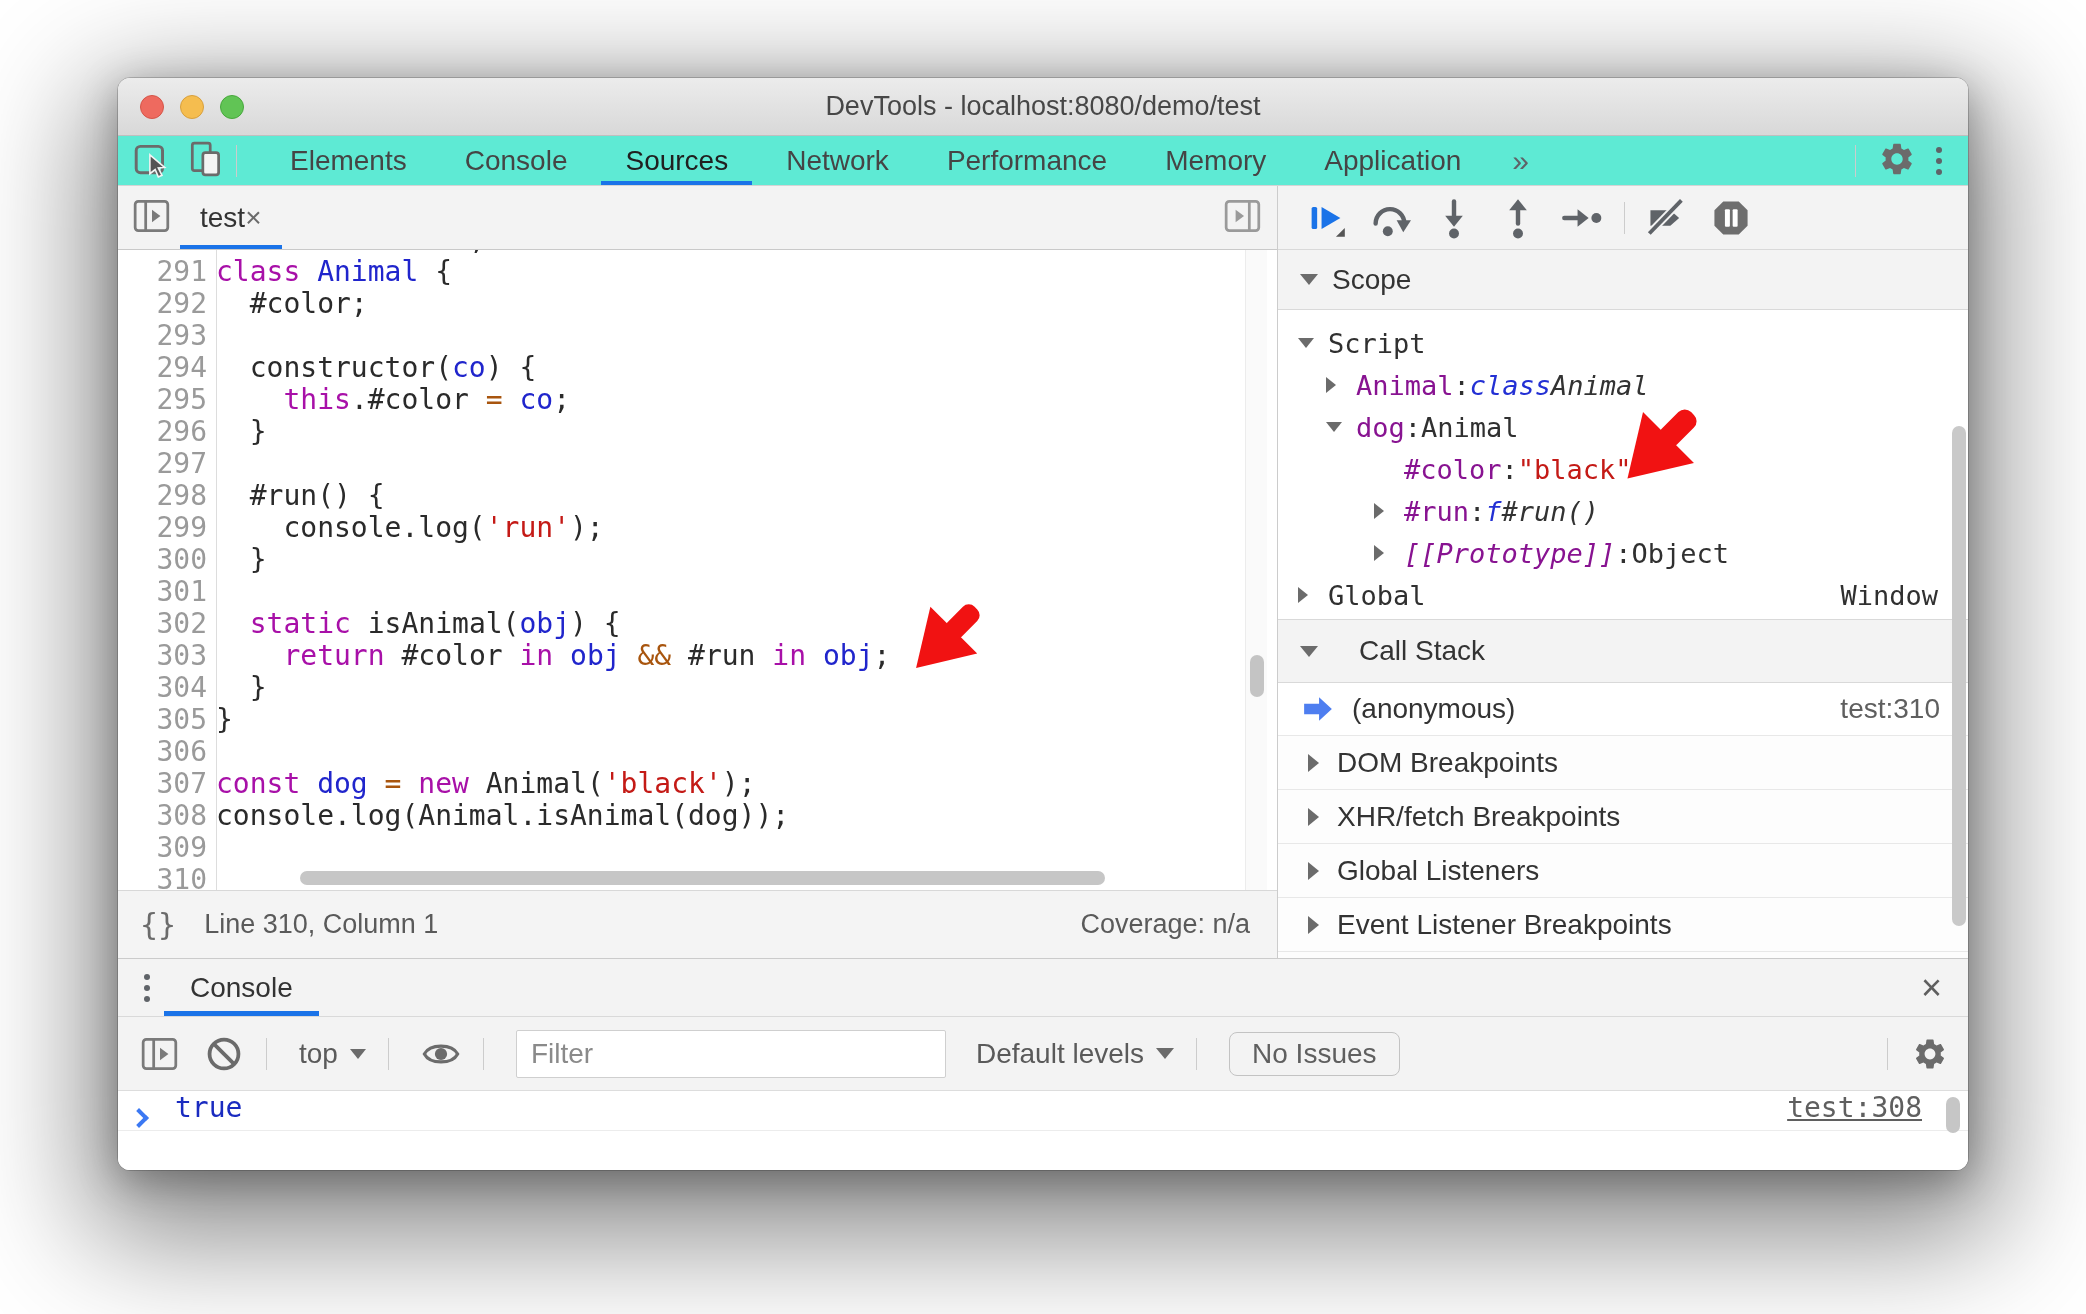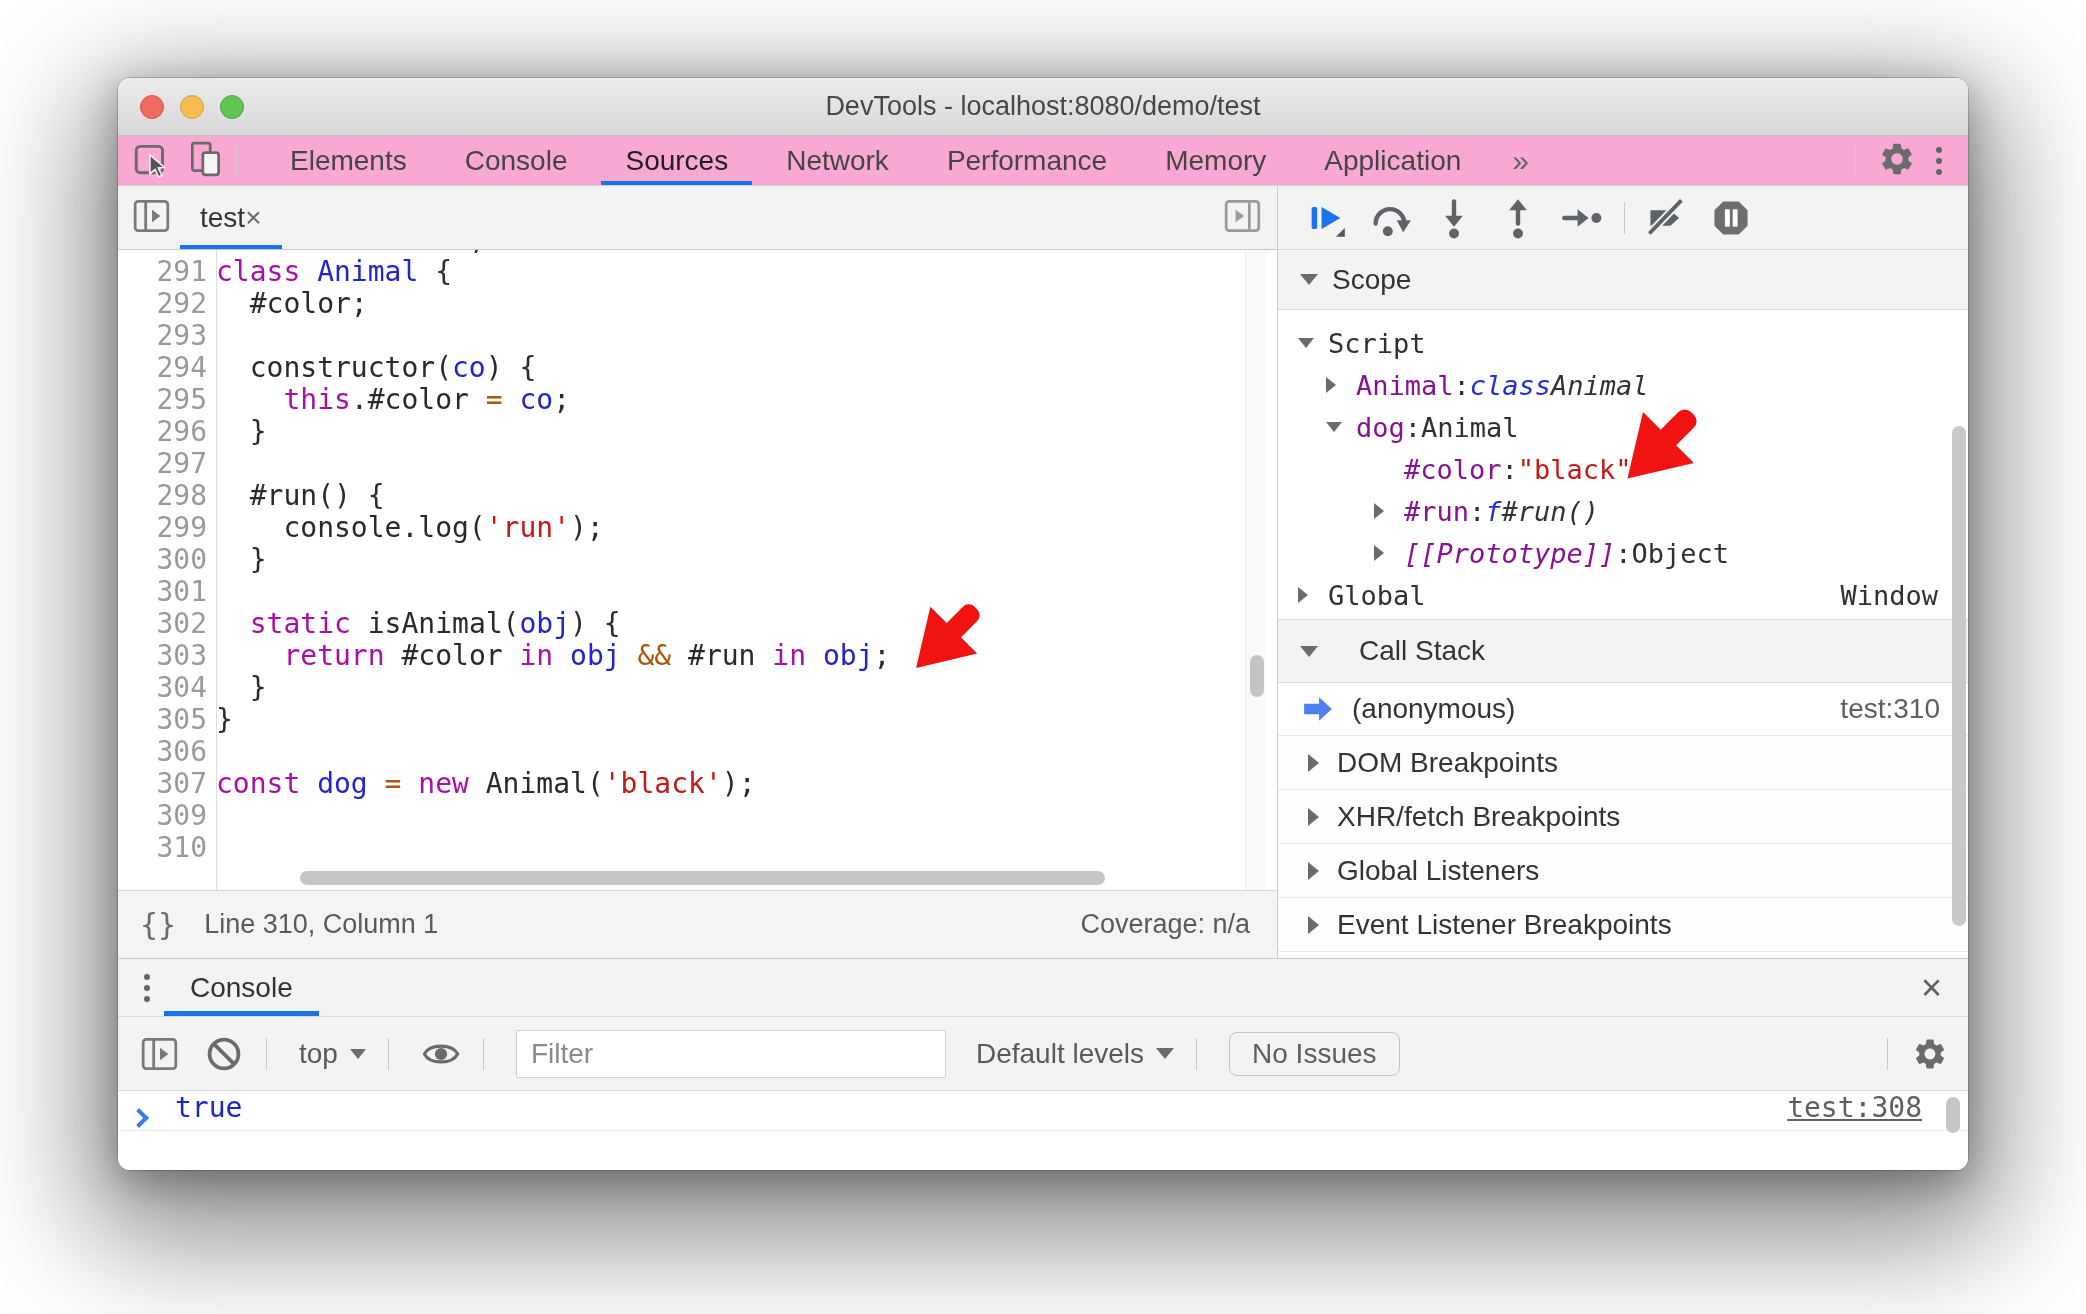--- a/index.html
+++ b/index.html
@@ -13,21 +13,21 @@
   }
   
   .titlebar { height:58px; flex:none; background:linear-gradient(#ececec,#d8d8d8); border-bottom:1px solid #bfbfbf; position:relative; display:flex; align-items:center; }
   .lights { display:flex; gap:16px; margin-left:22px; }
   .light { width:24px; height:24px; border-radius:50%; }
   .light.red { background:#ee6a5f; border:1px solid #d55548; }
   .light.yellow { background:#f5bd4f; border:1px solid #d8a03d; }
   .light.green { background:#61c455; border:1px solid #47a83c; }
   .title { position:absolute; left:0; right:0; text-align:center; font-size:27px; color:#474747; }
   
-  .tabbar { height:50px; flex:none; background:#f9a8d4; border-bottom:1px solid #d4d4d4; display:flex; align-items:center; }
+  .tabbar { height:50px; flex:none; background:#5eead4; border-bottom:1px solid #d4d4d4; display:flex; align-items:center; }
   .tb-icons { display:flex; align-items:center; margin-left:14px; gap:14px; }
   .vsep { width:1px; height:32px; background:#ccc; margin:0 10px; flex:none; }
   .tabs { display:flex; align-items:center; height:100%; margin-left:14px; }
   .tab { padding:0 29px; height:100%; display:flex; align-items:center; font-size:28px; color:#454545; position:relative; cursor:default; }
   .tab.active { color:#202020; }
   .tab.active::after { content:""; position:absolute; left:5px; right:5px; bottom:0; height:4px; background:#1a73e8; }
   .more-tabs { font-size:30px; color:#5f6368; padding:0 22px; }
   .tb-right { margin-left:auto; display:flex; align-items:center; margin-right:18px; }
   
   .main { flex:1; display:flex; min-height:0; }
@@ -262,20 +262,24 @@
             </div>
             <div class="code-row">
               <span class="ln">306</span>
               <span class="lc"></span>
             </div>
             <div class="code-row">
               <span class="ln">307</span>
               <span class="lc"><span class="tk-kw">const</span><span class="tk-plain"> </span><span class="tk-def">dog</span><span class="tk-plain"> </span><span class="tk-op">=</span><span class="tk-plain"> </span><span class="tk-kw">new</span><span class="tk-plain"> </span><span class="tk-plain">Animal(</span><span class="tk-str">'black'</span><span class="tk-plain">);</span></span>
             </div>
             <div class="code-row">
+              <span class="ln">308</span>
+              <span class="lc"><span class="tk-plain">console.log(Animal.isAnimal(dog));</span></span>
+            </div>
+            <div class="code-row">
               <span class="ln">309</span>
               <span class="lc"></span>
             </div>
             <div class="code-row">
               <span class="ln">310</span>
               <span class="lc"></span>
             </div>
           </div>
         <div class="gutter-line"></div>
         <div class="vscroll">

